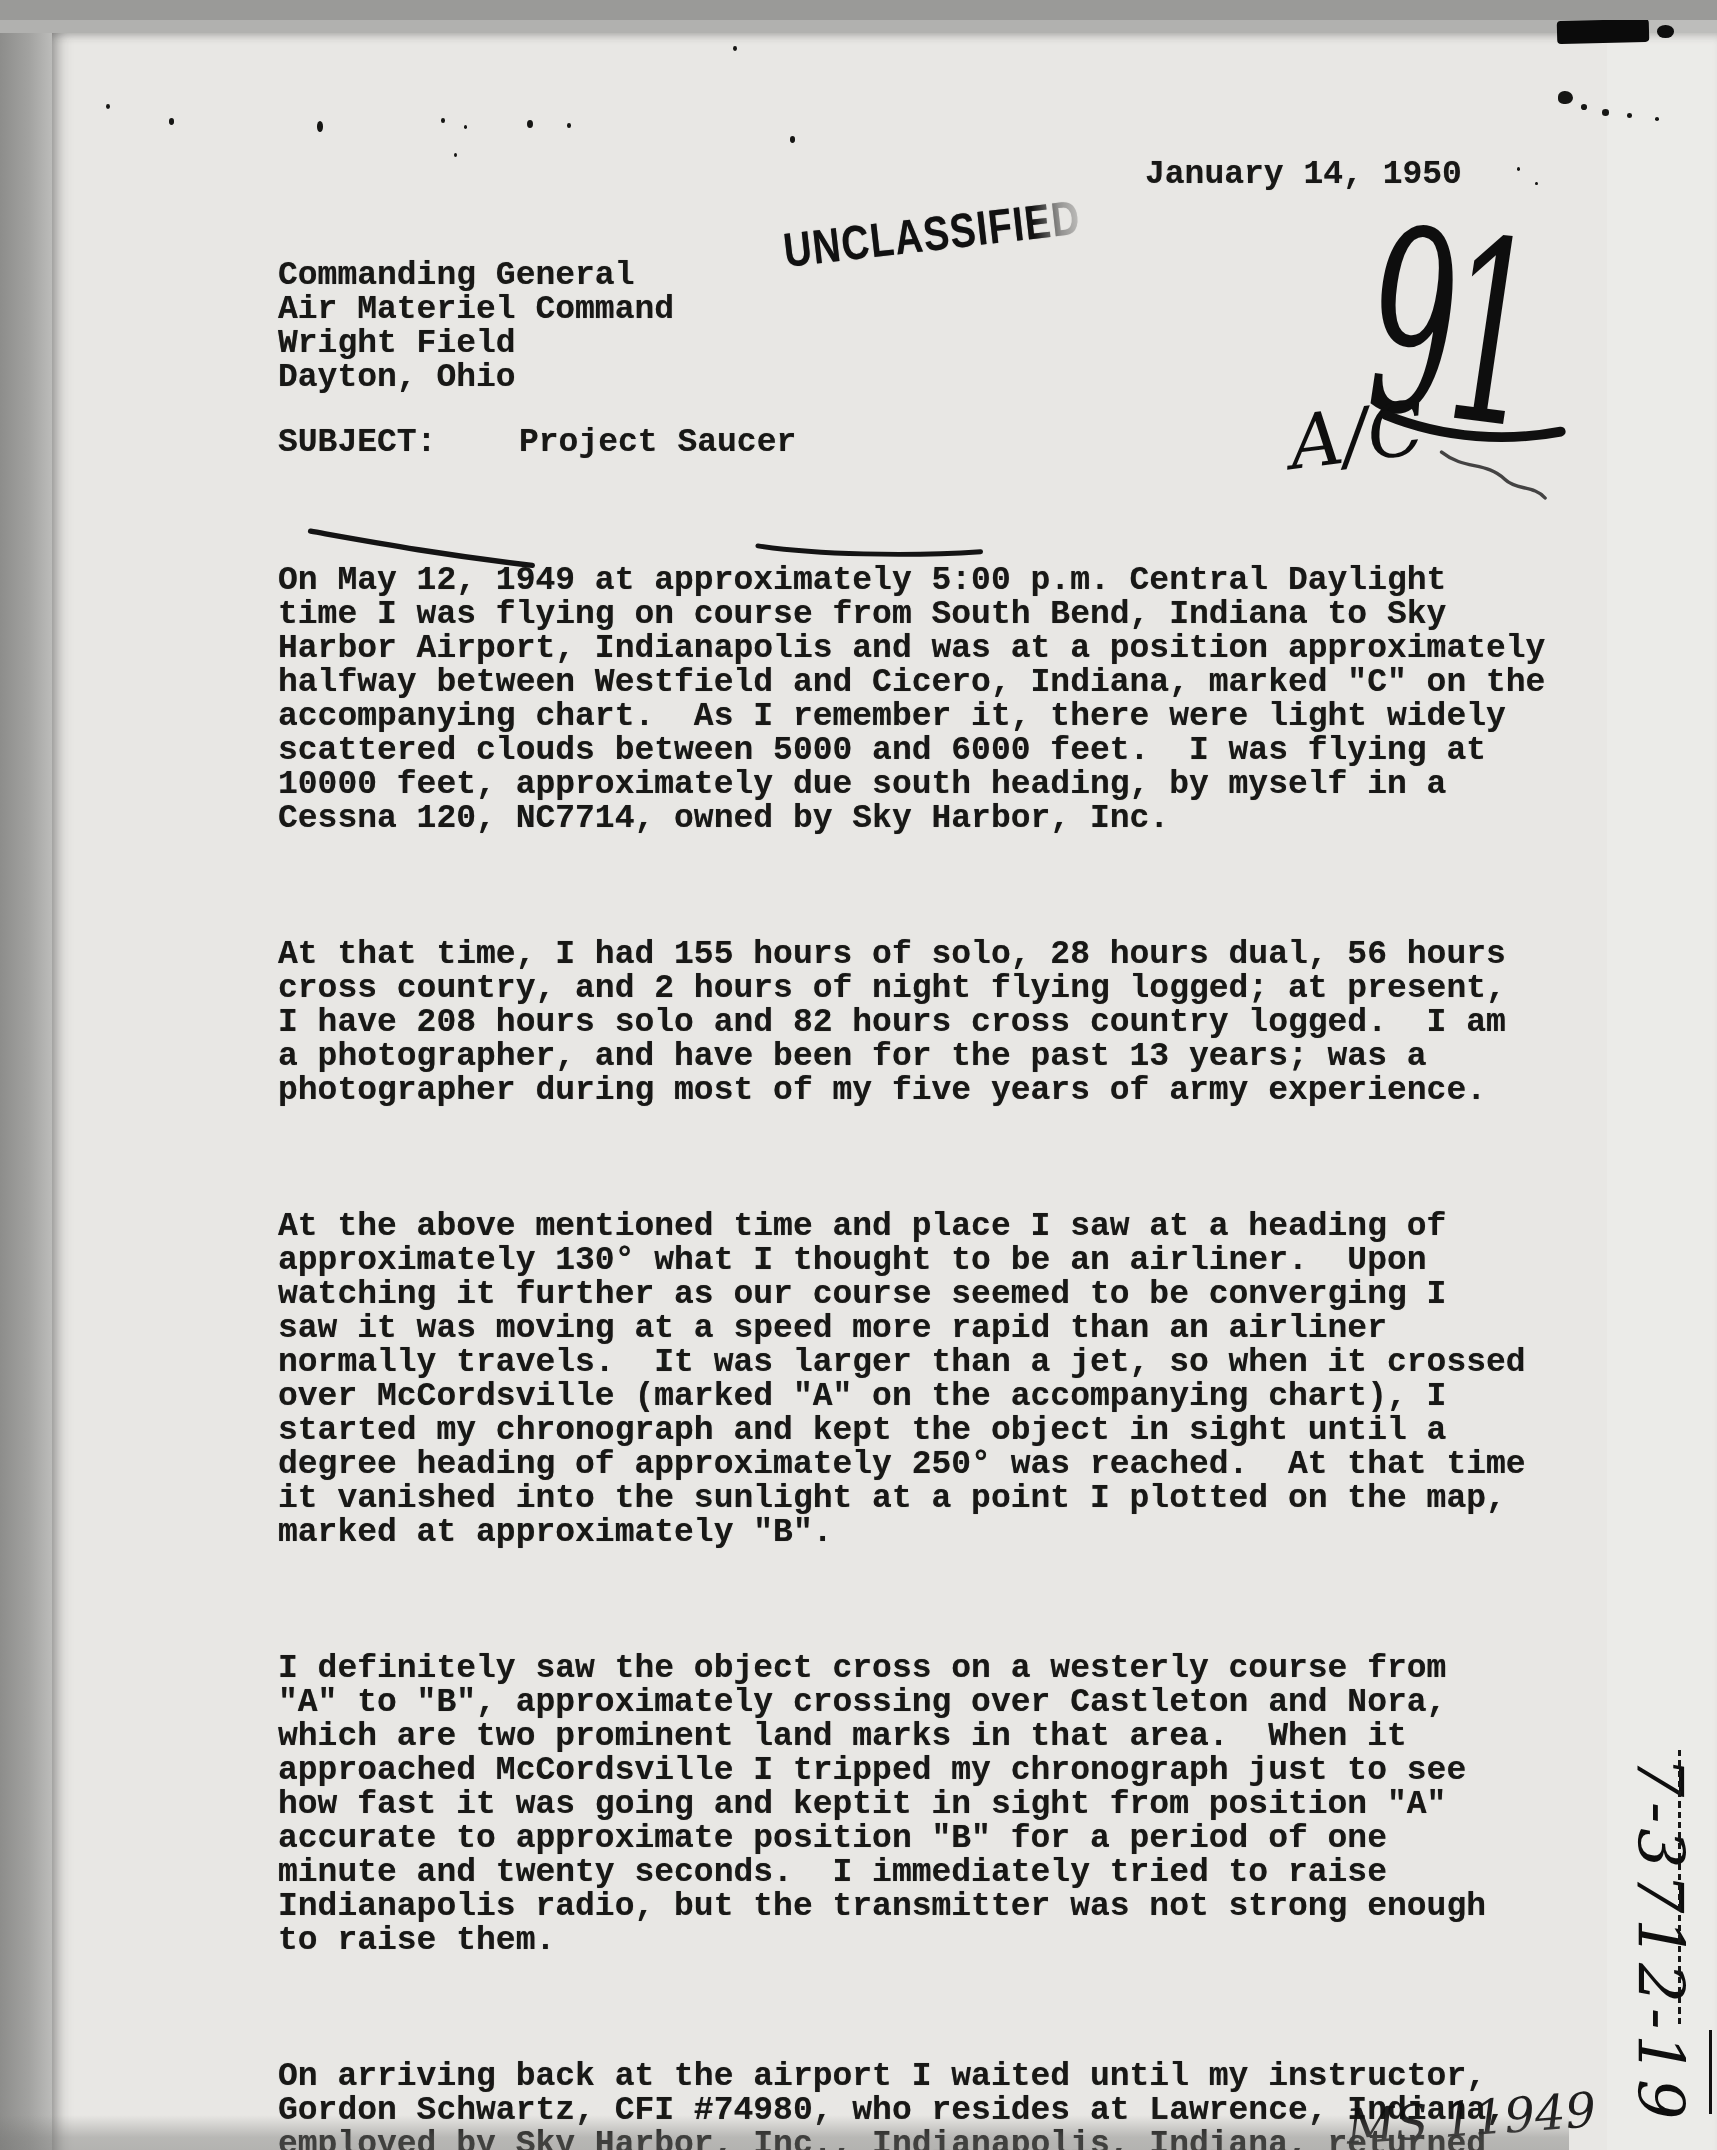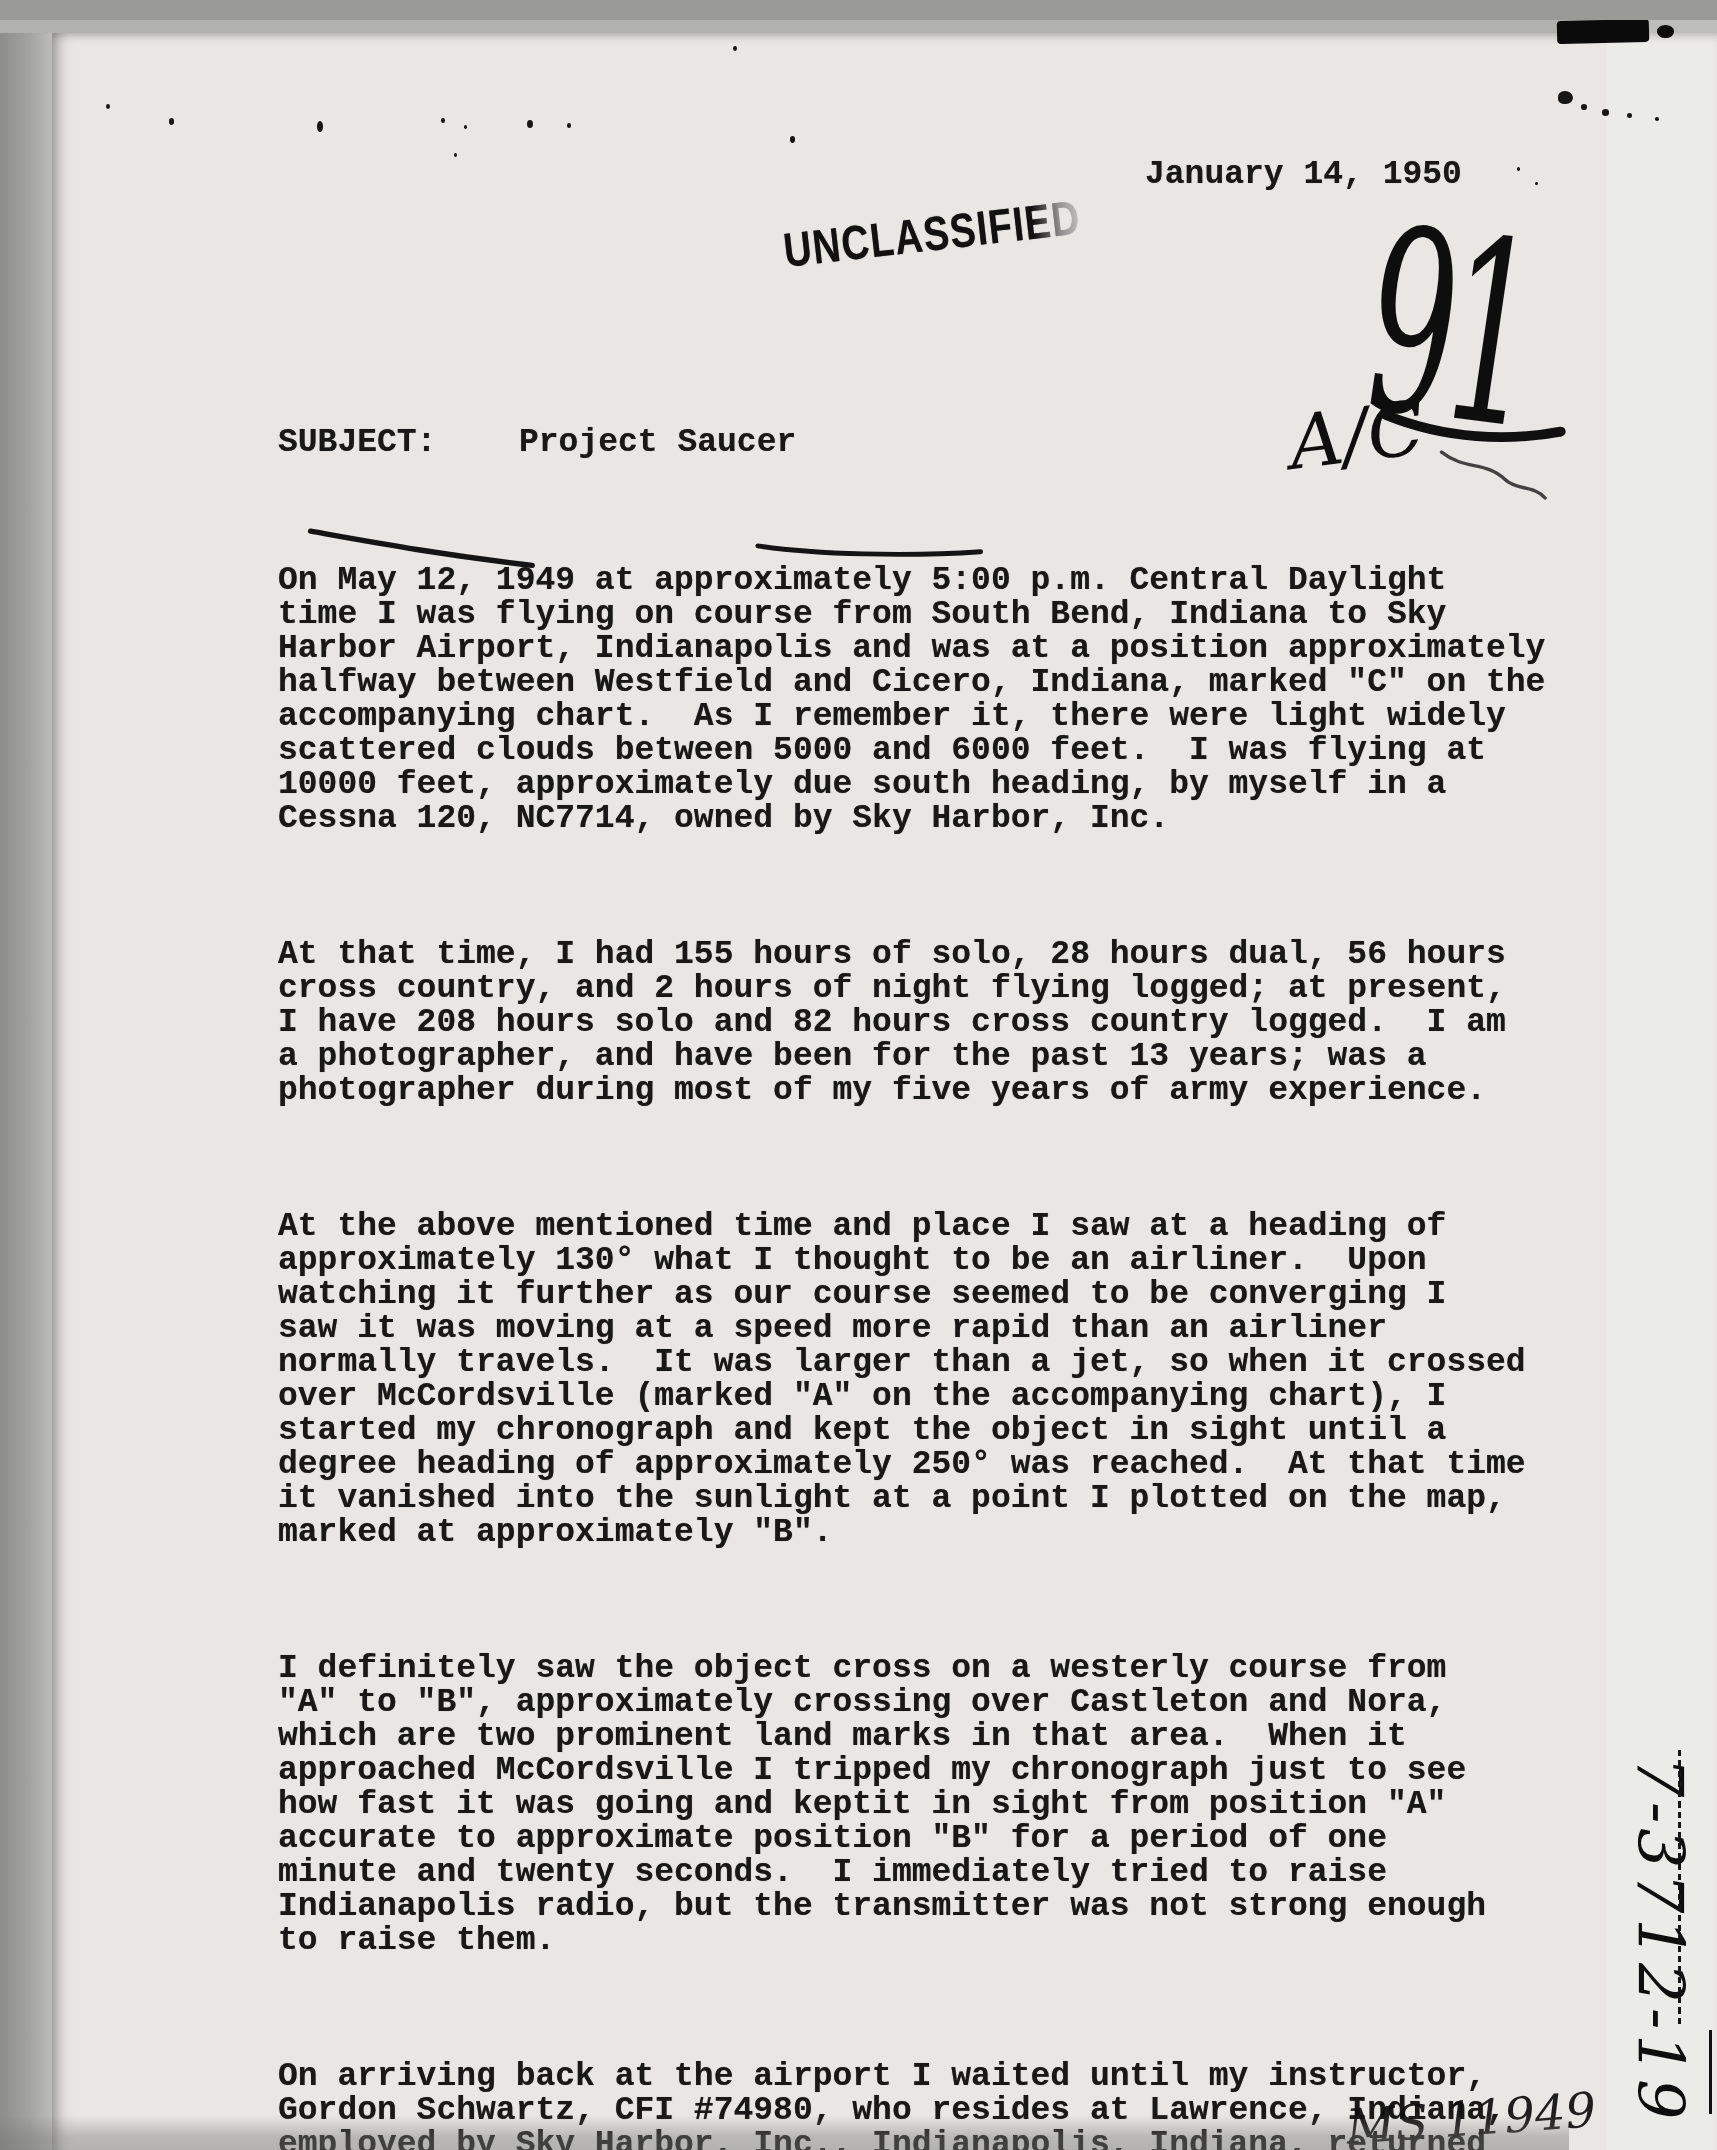--- a/index.html
+++ b/index.html
@@ -58,20 +58,21 @@
 <body>
 
 <div id="scan">
   <div class="edge-left"></div>
   <div class="edge-top"></div>
   <div class="paper"></div>
   <div class="right-light"></div>
 
   <div class="typed date">January 14, 1950</div>
 
+  <div class="typed recipient"><div>Commanding General</div><div>Air Materiel Command</div><div>Wright Field</div><div>Dayton, Ohio</div></div>
 
   <div class="typed subject-label">SUBJECT:</div>
   <div class="typed subject-value">Project Saucer</div>
 
   <div class="typed body-text">
     <pre>On May 12, 1949 at approximately 5:00 p.m. Central Daylight
 time I was flying on course from South Bend, Indiana to Sky
 Harbor Airport, Indianapolis and was at a position approximately
 halfway between Westfield and Cicero, Indiana, marked "C" on the
 accompanying chart.  As I remember it, there were light widely

